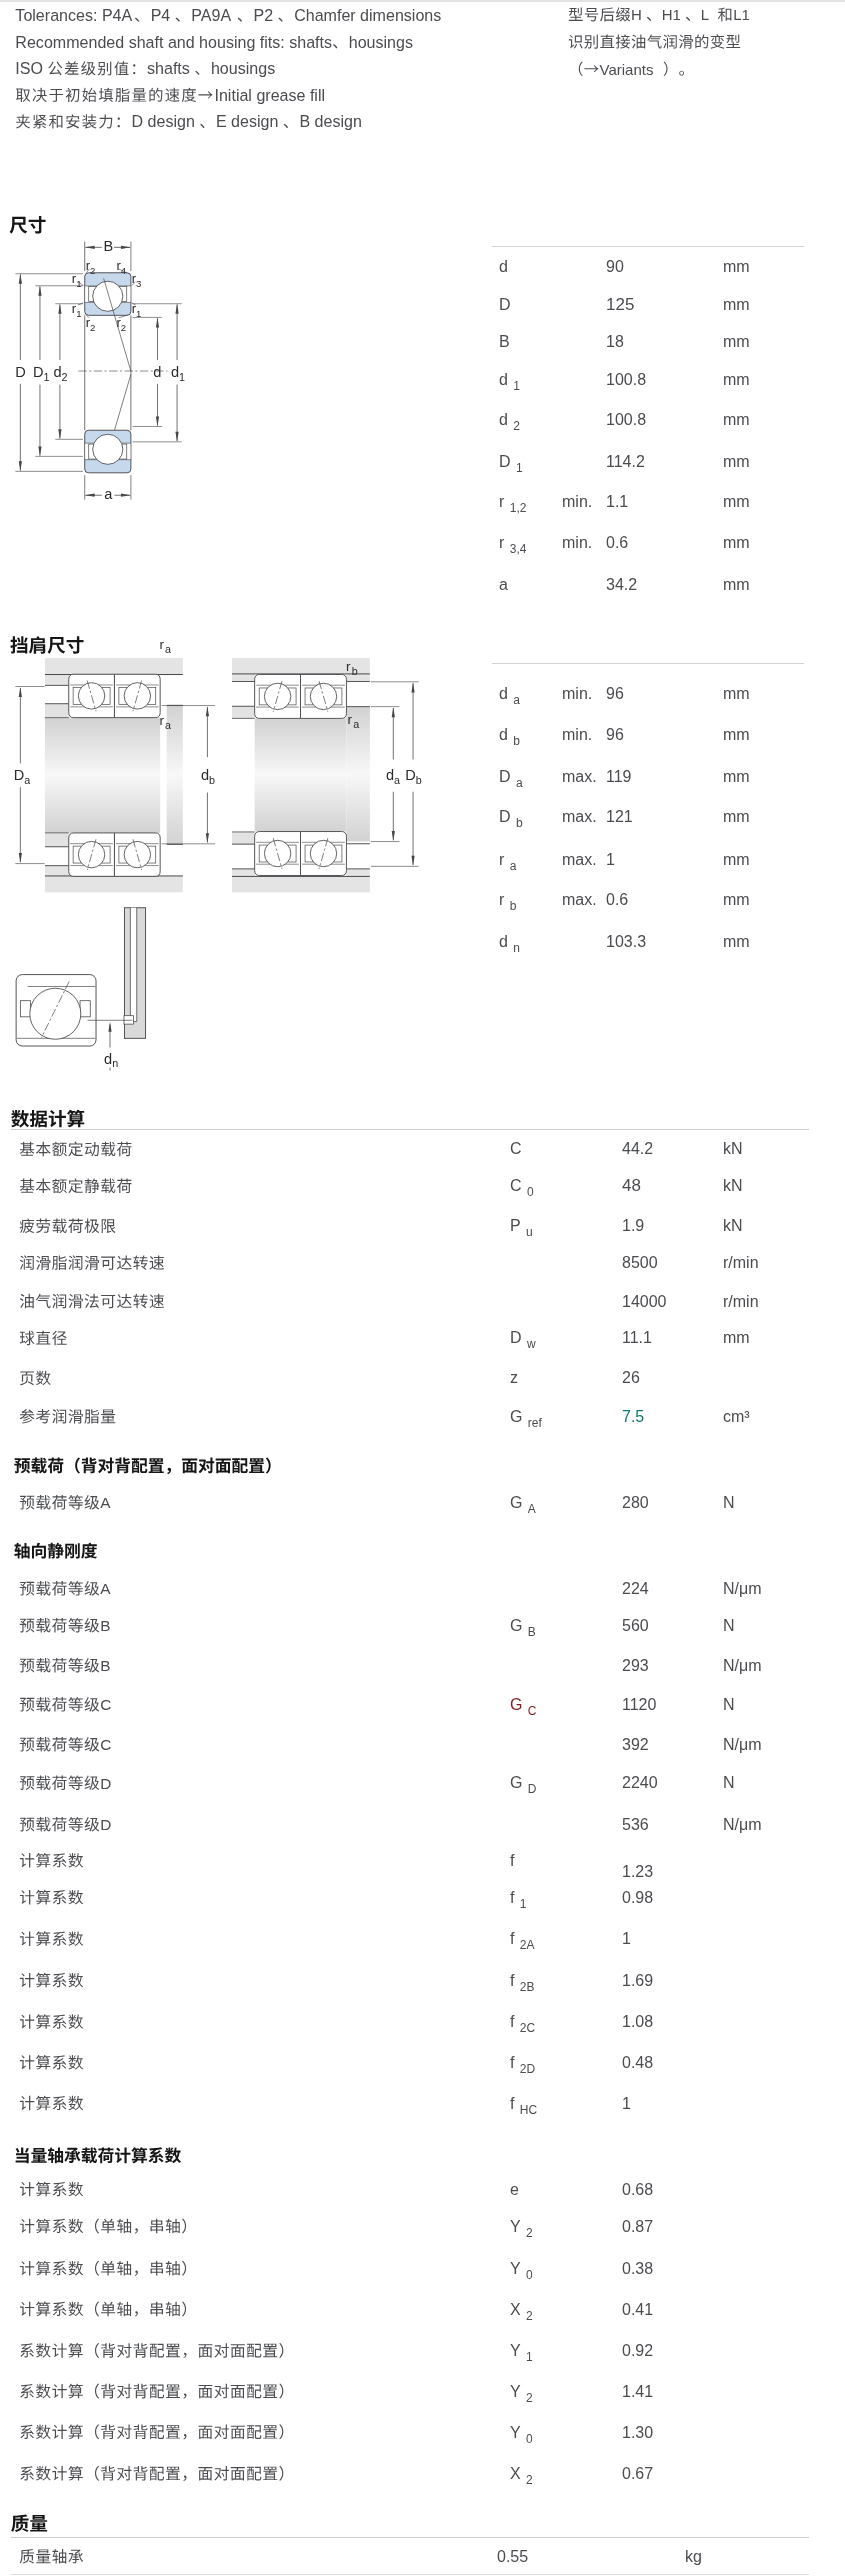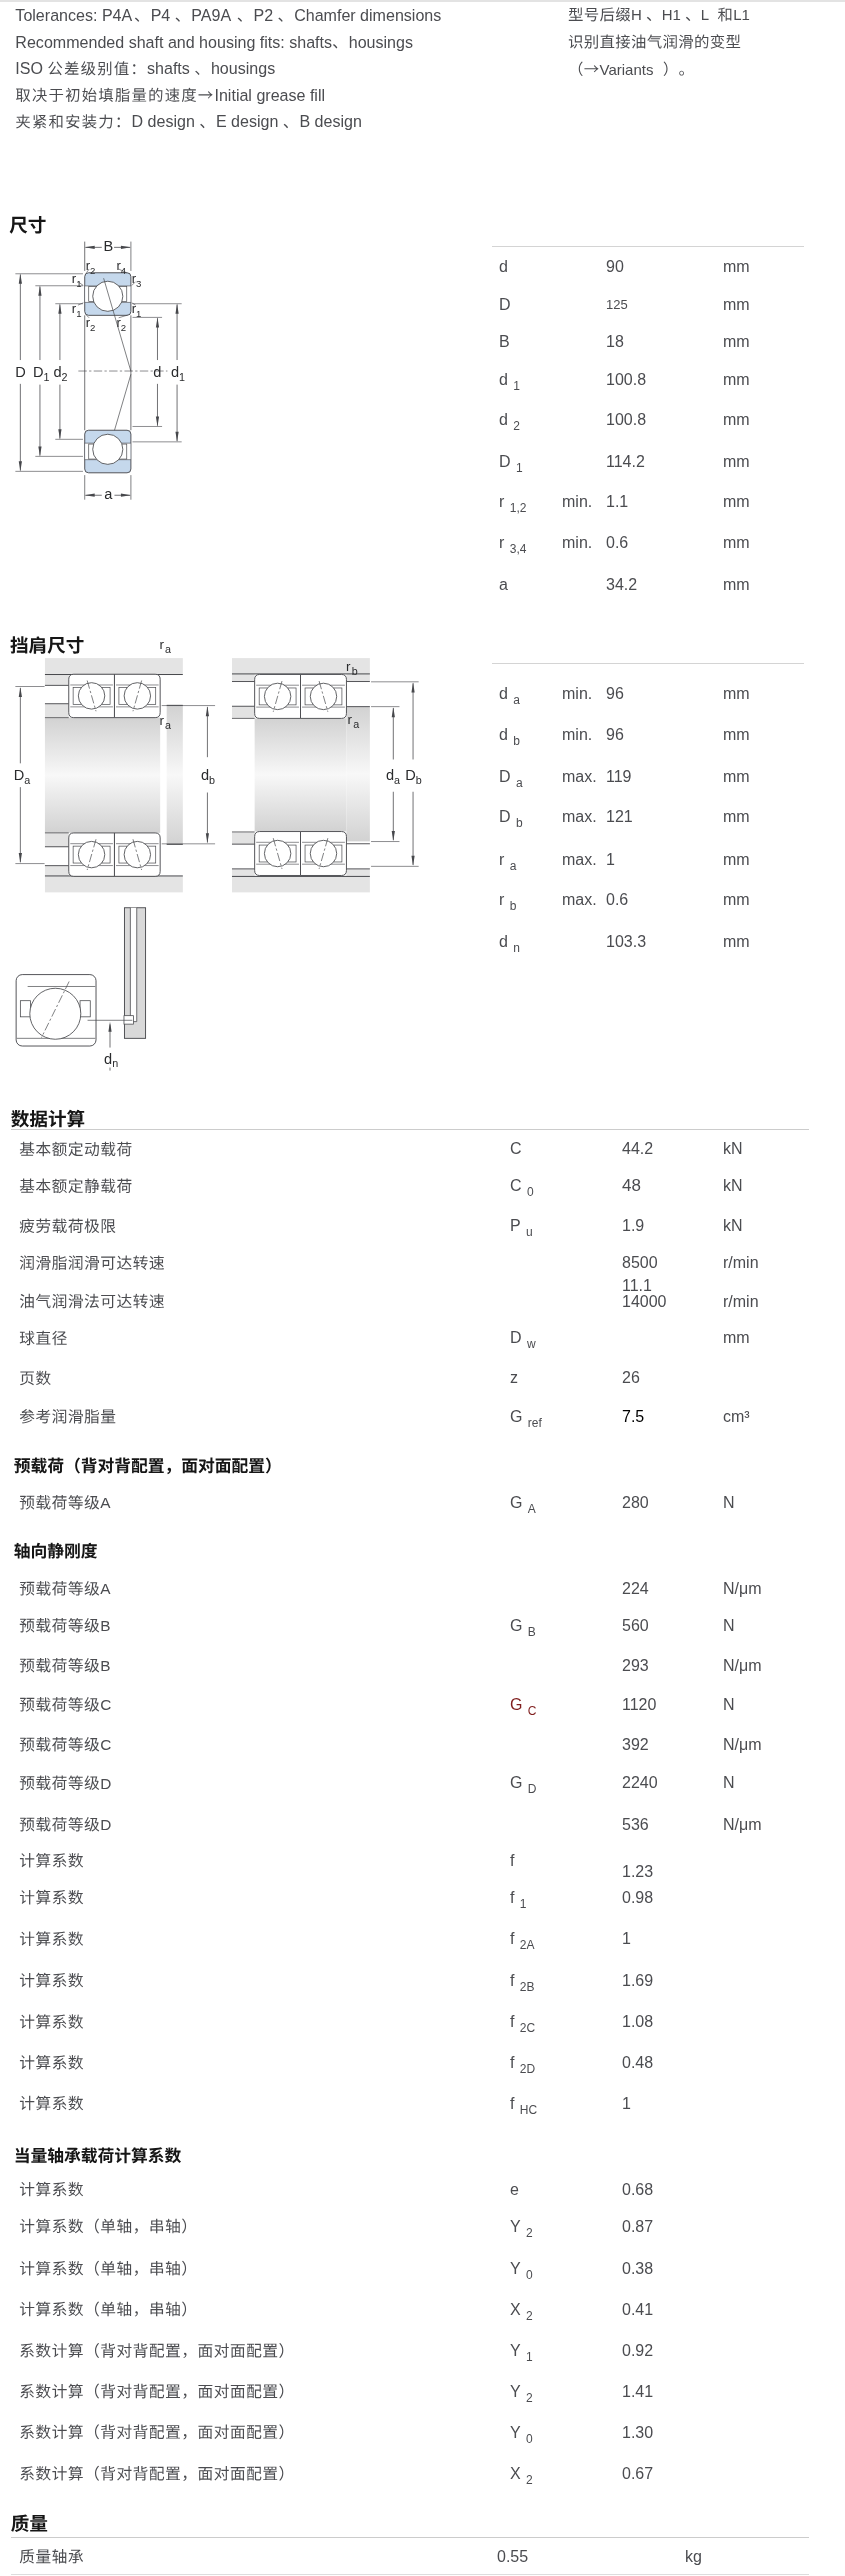--- a/index.html
+++ b/index.html
@@ -931,21 +931,21 @@
 <div style="position:absolute;left:10.8px;top:2537px;width:798px;height:0.8px;background:#cccccc"></div>
 <div style="position:absolute;left:10.8px;top:2574px;width:798px;height:0.8px;background:#dddddd"></div>
 <div style="position:absolute;left:492px;top:246px;width:312px;height:0.8px;background:#d4d4d4"></div>
 <div style="position:absolute;left:492px;top:663px;width:312px;height:0.8px;background:#d4d4d4"></div>
 
 <div class="c" style="left:499px;top:255px;font-size:16px;color:#4b4c50">d</div>
 <div class="c" style="left:606px;top:255px;font-size:16px;color:#4b4c50">90</div>
 <div class="c" style="left:723px;top:255px;font-size:16px;color:#4b4c50">mm</div>
 
 <div class="c" style="left:499px;top:293px;font-size:16px;color:#4b4c50">D</div>
-<div class="c" style="left:606px;top:293px;font-size:13px;color:#4b4c50">125</div>
+<div class="c" style="left:606px;top:293px;font-size:17px;color:#4b4c50">125</div>
 <div class="c" style="left:723px;top:293px;font-size:16px;color:#4b4c50">mm</div>
 
 <div class="c" style="left:499px;top:330px;font-size:16px;color:#4b4c50">B</div>
 <div class="c" style="left:606px;top:330px;font-size:16px;color:#4b4c50">18</div>
 <div class="c" style="left:723px;top:330px;font-size:16px;color:#4b4c50">mm</div>
 
 <div class="c" style="left:499px;top:368px;font-size:16px;color:#4b4c50">d<span class="sb">1</span></div>
 <div class="c" style="left:606px;top:368px;font-size:16px;color:#4b4c50">100.8</div>
 <div class="c" style="left:723px;top:368px;font-size:16px;color:#4b4c50">mm</div>
 
@@ -1017,28 +1017,28 @@
 <div class="c" style="left:622px;top:1214px;font-size:16px;color:#4b4c50">1.9</div>
 <div class="c" style="left:723px;top:1214px;font-size:16px;color:#4b4c50">kN</div>
 
 <div class="c" style="left:622px;top:1251px;font-size:16px;color:#4b4c50">8500</div>
 <div class="c" style="left:723px;top:1251px;font-size:16px;color:#4b4c50">r/min</div>
 
 <div class="c" style="left:622px;top:1290px;font-size:16px;color:#4b4c50">14000</div>
 <div class="c" style="left:723px;top:1290px;font-size:16px;color:#4b4c50">r/min</div>
 
 <div class="c" style="left:510px;top:1326px;font-size:16px;color:#4b4c50">D<span class="sb">w</span></div>
-<div class="c" style="left:622px;top:1274px;font-size:16px;color:#4b4c50">11.1</div>
+<div class="c" style="left:622px;top:1326px;font-size:16px;color:#4b4c50">11.1</div>
 <div class="c" style="left:723px;top:1326px;font-size:16px;color:#4b4c50">mm</div>
 
 <div class="c" style="left:510px;top:1366px;font-size:16px;color:#4b4c50">z</div>
 <div class="c" style="left:622px;top:1366px;font-size:16px;color:#4b4c50">26</div>
 
 <div class="c" style="left:510px;top:1405px;font-size:16px;color:#4b4c50">G<span class="sb">ref</span></div>
-<div class="c" style="left:622px;top:1405px;font-size:16px;color:#000000">7.5</div>
+<div class="c" style="left:622px;top:1405px;font-size:16px;color:#0f766e">7.5</div>
 <div class="c" style="left:723px;top:1405px;font-size:16px;color:#4b4c50">cm³</div>
 
 <div class="c" style="left:510px;top:1491px;font-size:16px;color:#4b4c50">G<span class="sb">A</span></div>
 <div class="c" style="left:622px;top:1491px;font-size:16px;color:#4b4c50">280</div>
 <div class="c" style="left:723px;top:1491px;font-size:16px;color:#4b4c50">N</div>
 
 <div class="c" style="left:622px;top:1577px;font-size:16px;color:#4b4c50">224</div>
 <div class="c" style="left:723px;top:1577px;font-size:16px;color:#4b4c50">N/μm</div>
 
 <div class="c" style="left:510px;top:1614px;font-size:16px;color:#4b4c50">G<span class="sb">B</span></div>

